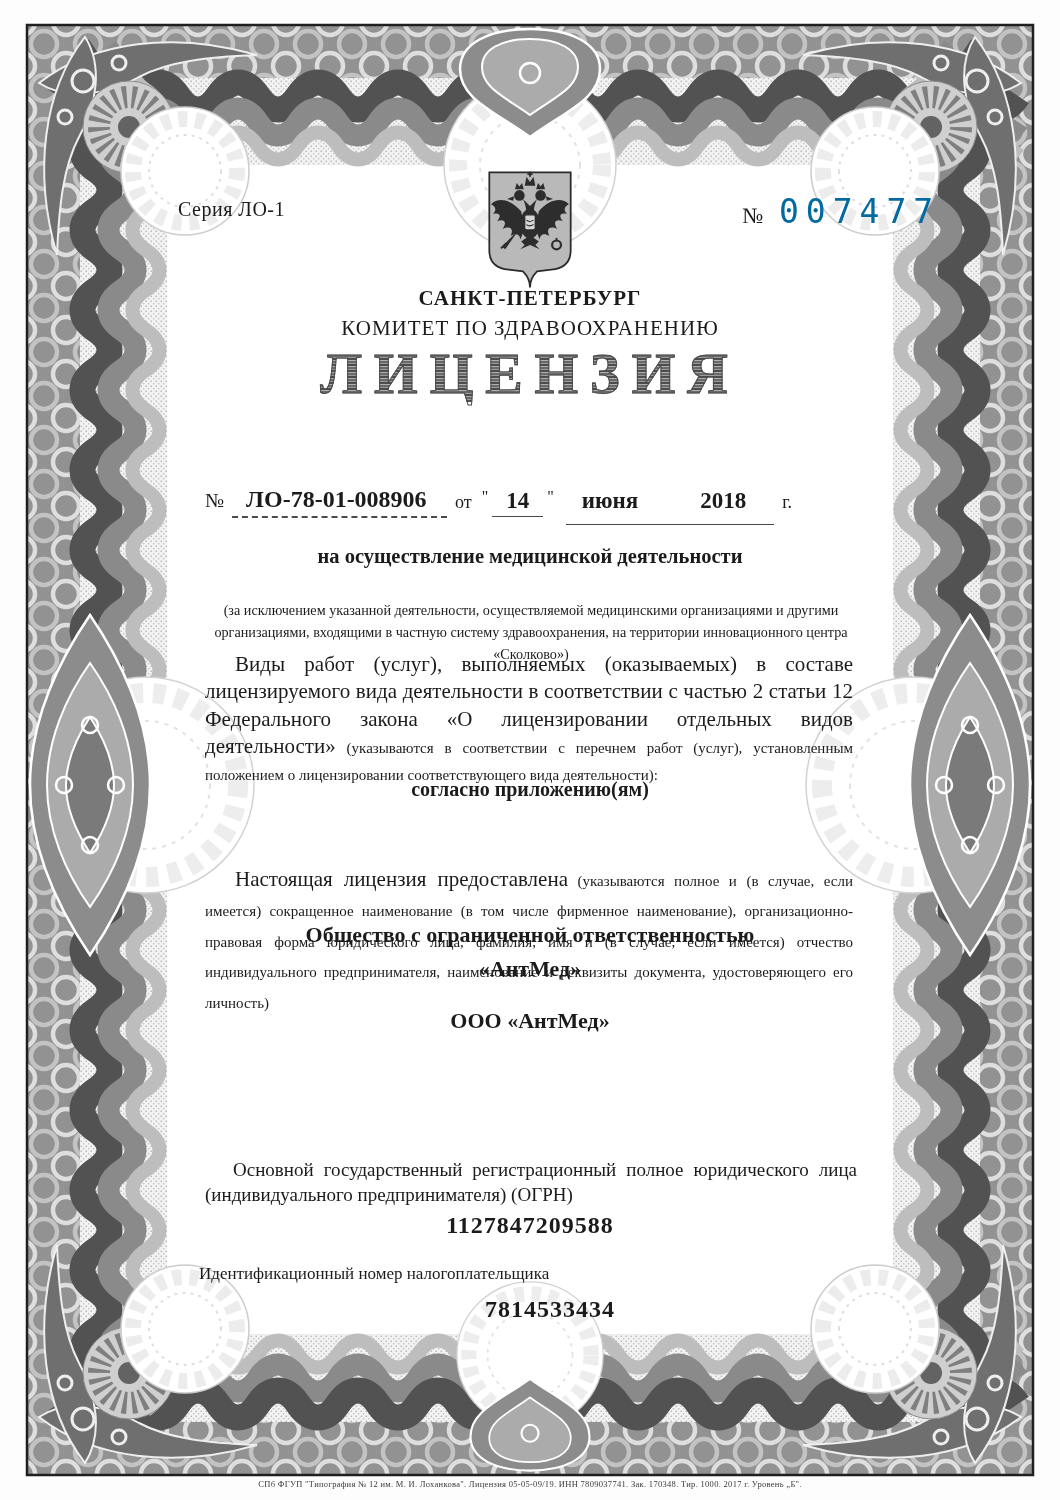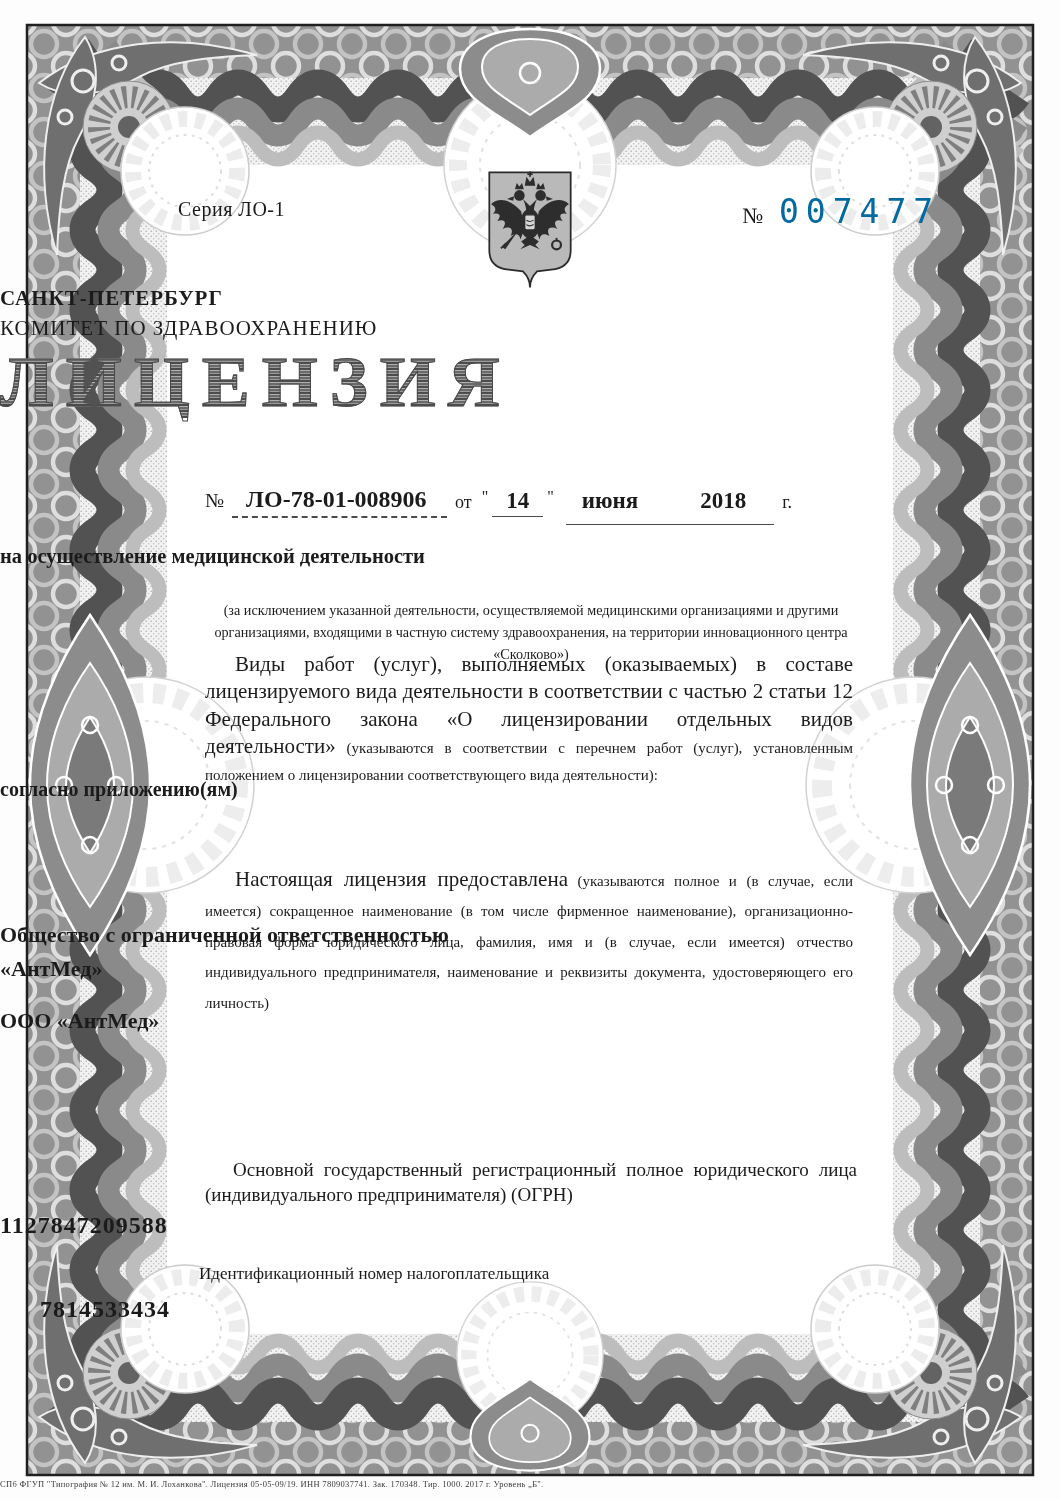--- a/index.html
+++ b/index.html
@@ -2,35 +2,35 @@
 <html><head>
 <meta charset="utf-8">
 <style>
   html,body{margin:0;padding:0;}
   body{
     width:1060px;height:1500px;position:relative;overflow:hidden;
     background:#fdfdfd;color:#1b1b1b;
     font-family:"Liberation Serif","DejaVu Serif",serif;
   }
   .abs{position:absolute;}
-  .center{left:0;right:0;text-align:left;}
+  .center{left:0;right:0;text-align:center;}
   .border-svg{position:absolute;inset:0;z-index:0;}
   .emblem-svg{position:absolute;left:484px;top:167px;width:92px;height:124px;z-index:2;}
   .txt{z-index:3;}
 
   .series{left:178px;top:198px;font-size:20px;letter-spacing:0.5px;}
   .serial-wrap{left:742px;top:192px;display:flex;align-items:baseline;gap:16px;}
   .serial-no-sign{font-size:22px;}
   .serial-digits{font-family:"DejaVu Sans Mono",monospace;font-size:33px;letter-spacing:7px;color:#0369a1;font-weight:400;}
 
   .issuer1{top:286px;font-size:21px;font-weight:700;letter-spacing:1px;}
   .issuer2{top:316px;font-size:21px;font-weight:400;letter-spacing:1px;}
 
   .big-title{
-    top:346px;font-size:72px;font-weight:700;letter-spacing:12px;line-height:1;
+    top:346px;font-size:56px;font-weight:700;letter-spacing:12px;line-height:1;
     background:repeating-linear-gradient(0deg,#4c4c4c 0 2px,#9a9a9a 2px 3px,#6a6a6a 3px 5px,#b0b0b0 5px 6px);
     -webkit-background-clip:text;background-clip:text;
     -webkit-text-fill-color:transparent;color:transparent;font-family:Liberation Serif, serif;
     -webkit-text-stroke:1px #4a4a4a;
   }
 
   .numrow{top:486px;left:205px;width:660px;height:40px;}
   .lic-group{position:absolute;left:0;top:0;display:flex;align-items:baseline;gap:8px;}
   .lic-no-label{font-size:20px;}
   .lic-no-value{font-size:24px;font-weight:700;border-bottom:2px dashed #4a4a4a;padding:0 20px 3px 14px;}

